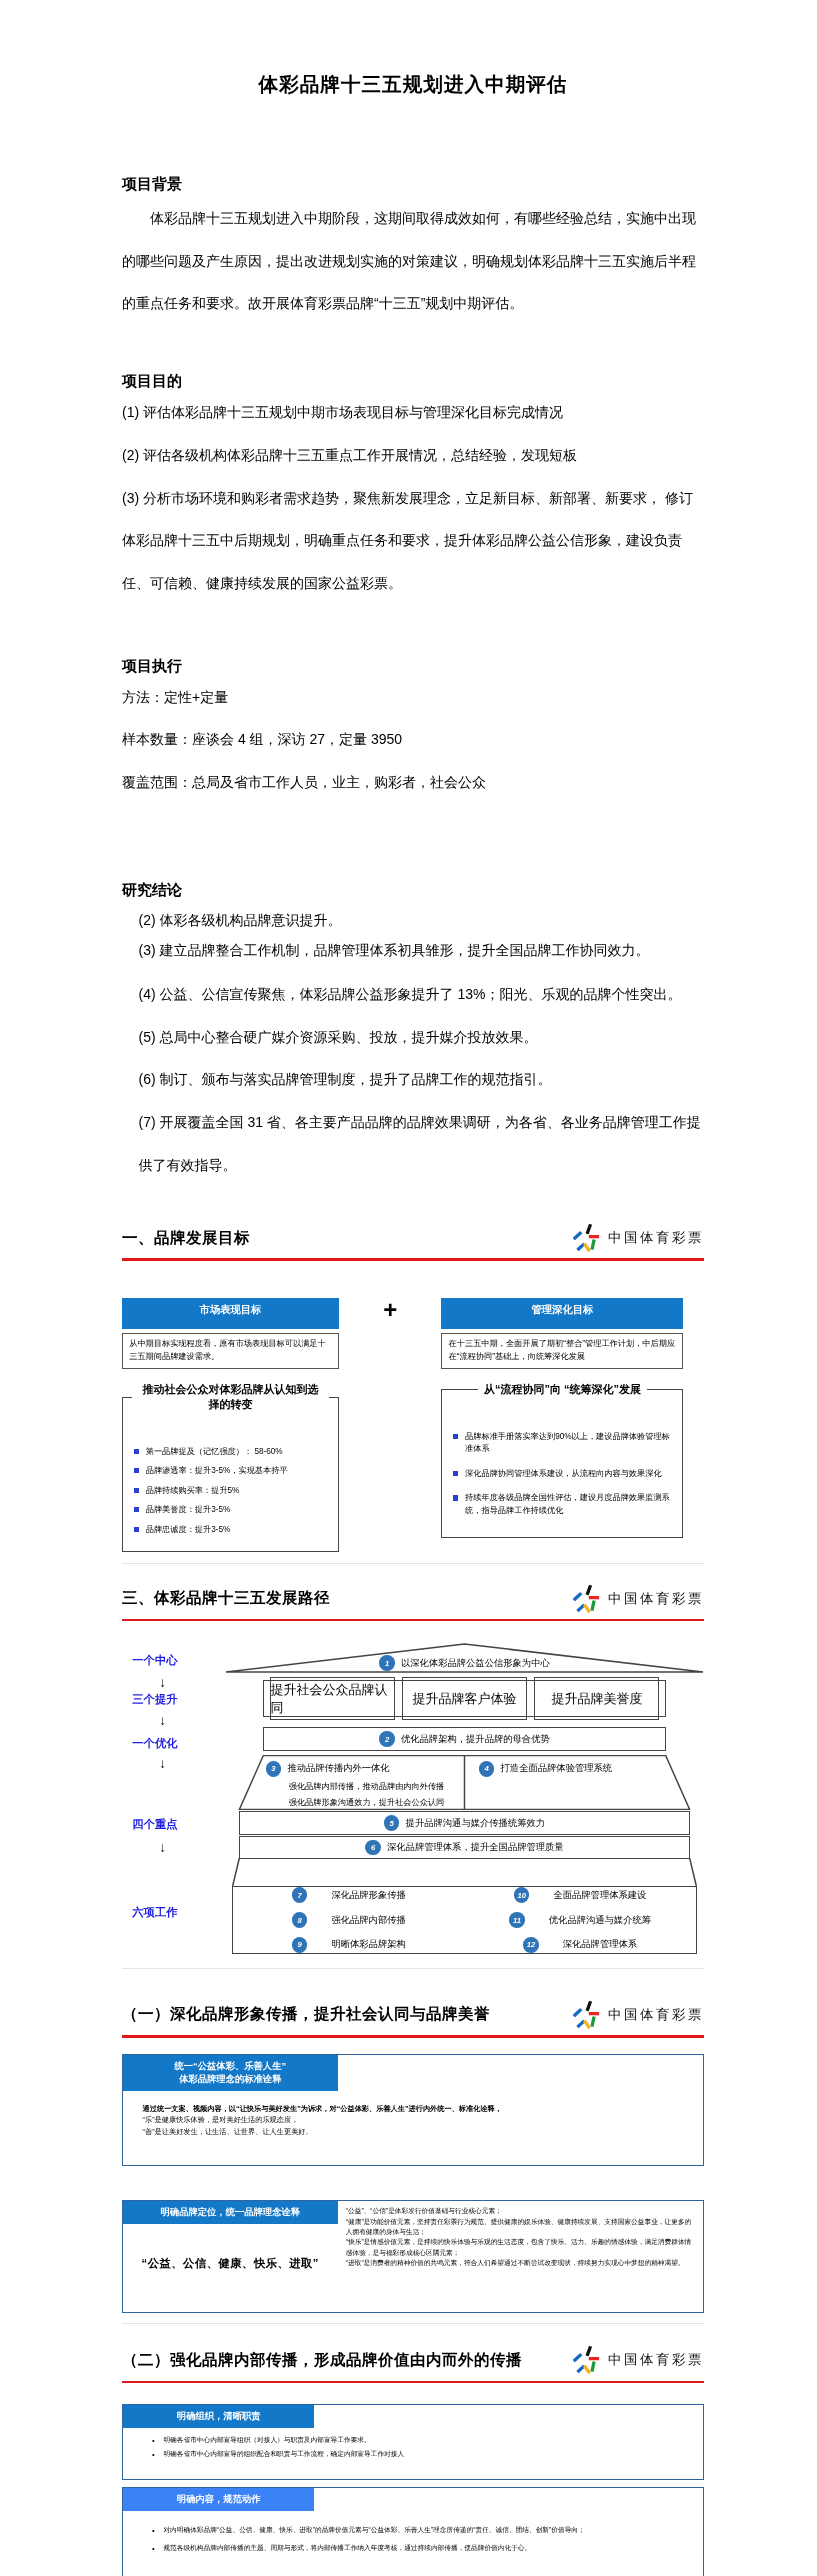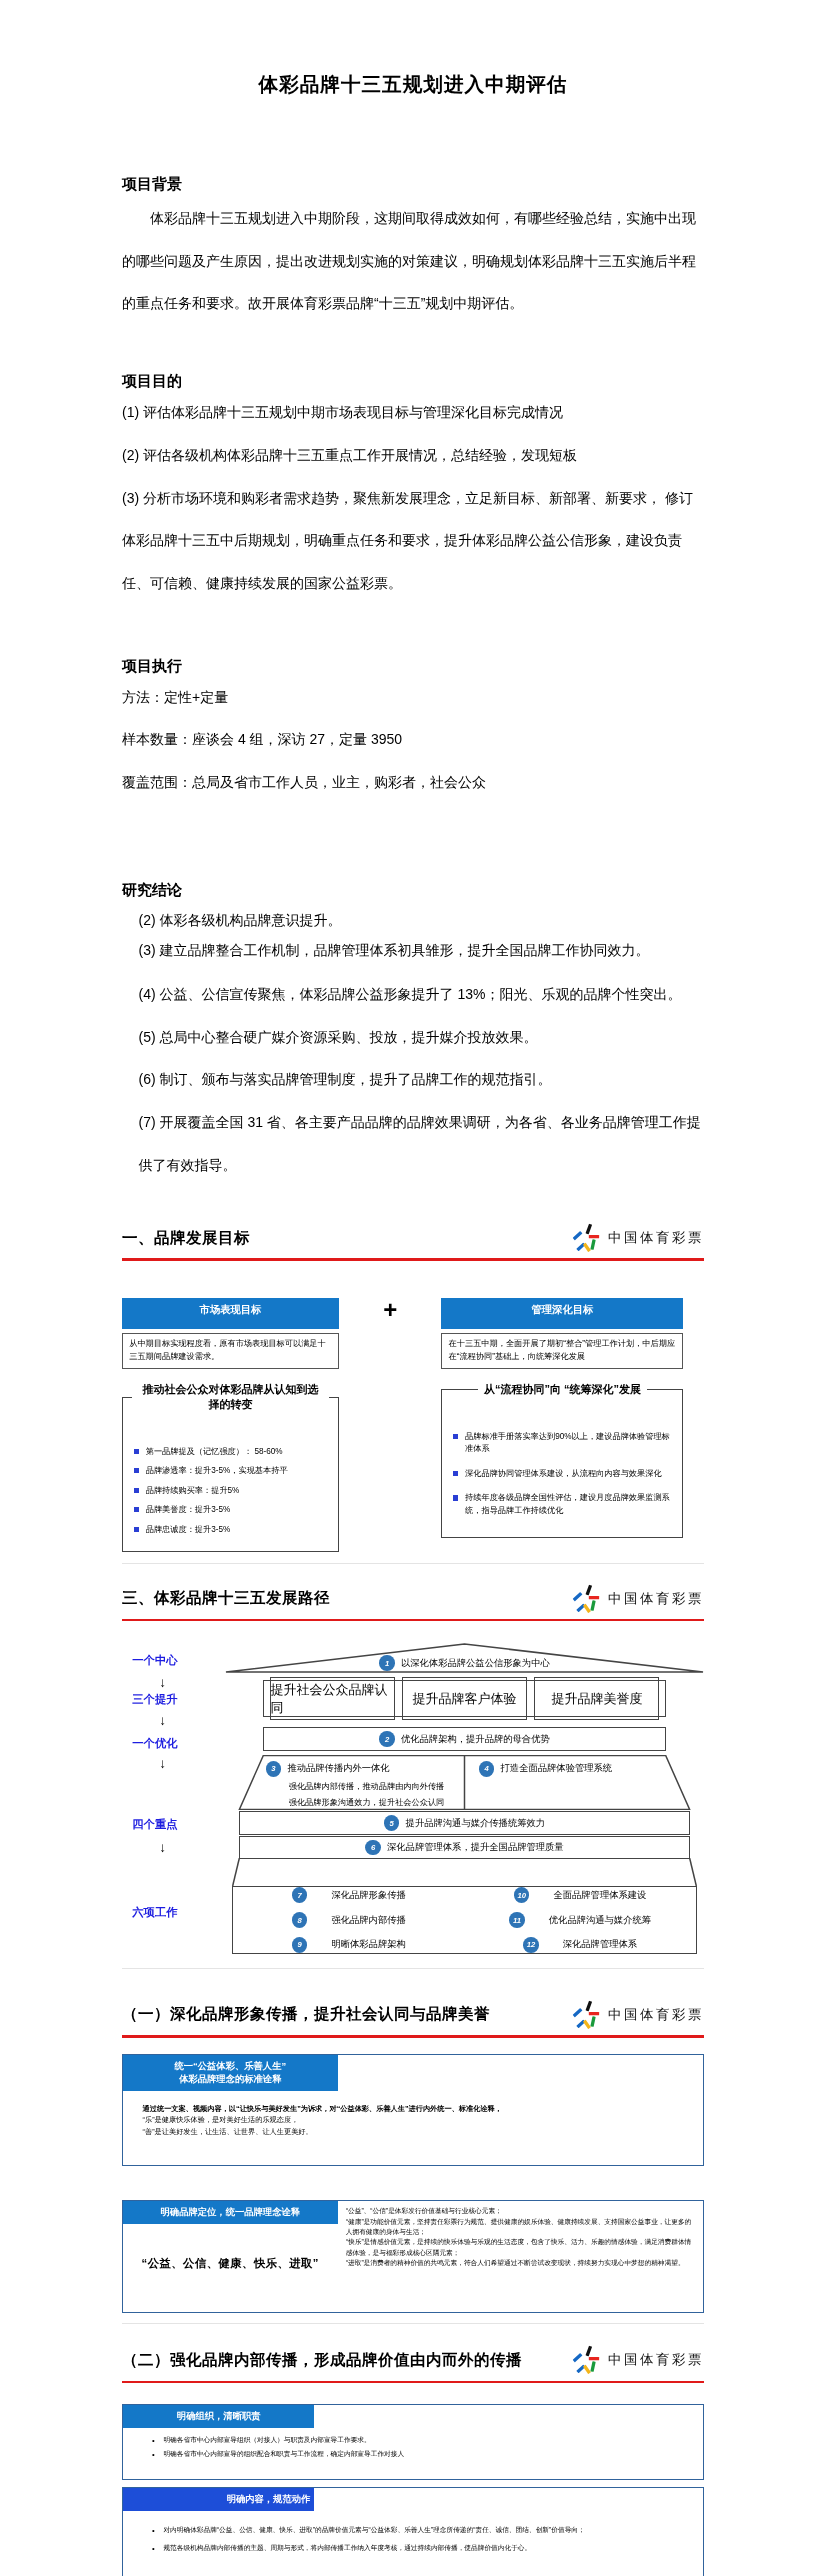--- a/index.html
+++ b/index.html
@@ -351,21 +351,21 @@
 
   <div class="bigbox sb-box boxC" style="border-color: rgb(49, 99, 156);">
     <div class="bb-head accent-bg" style="background: rgb(20, 120, 200);">明确组织，清晰职责</div>
     <div class="sb-body">
       <p class="sb-blt">明确各省市中心内部宣导组织（对接人）与职责及内部宣导工作要求。</p>
       <p class="sb-blt">明确各省市中心内部宣导的组织配合和职责与工作流程，确定内部宣导工作对接人</p>
     </div>
   </div>
 
   <div class="bigbox sb-box boxD" style="border-color: rgb(49, 99, 156);">
-    <div class="bb-head accent-bg" style="background: #1d4ed8; text-align: right;">明确内容，规范动作</div>
+    <div class="bb-head accent-bg" style="background: #3b82f6;">明确内容，规范动作</div>
     <div class="sb-body">
       <p class="sb-blt">对内明确体彩品牌“公益、公信、健康、快乐、进取”的品牌价值元素与“公益体彩、乐善人生”理念所传递的“责任、诚信、团结、创新”价值导向；</p>
       <p class="sb-blt">规范各级机构品牌内部传播的主题、周期与形式，将内部传播工作纳入年度考核，通过持续内部传播，使品牌价值内化于心。</p>
     </div>
   </div>
 
 </div>
 
 
 </body></html>

